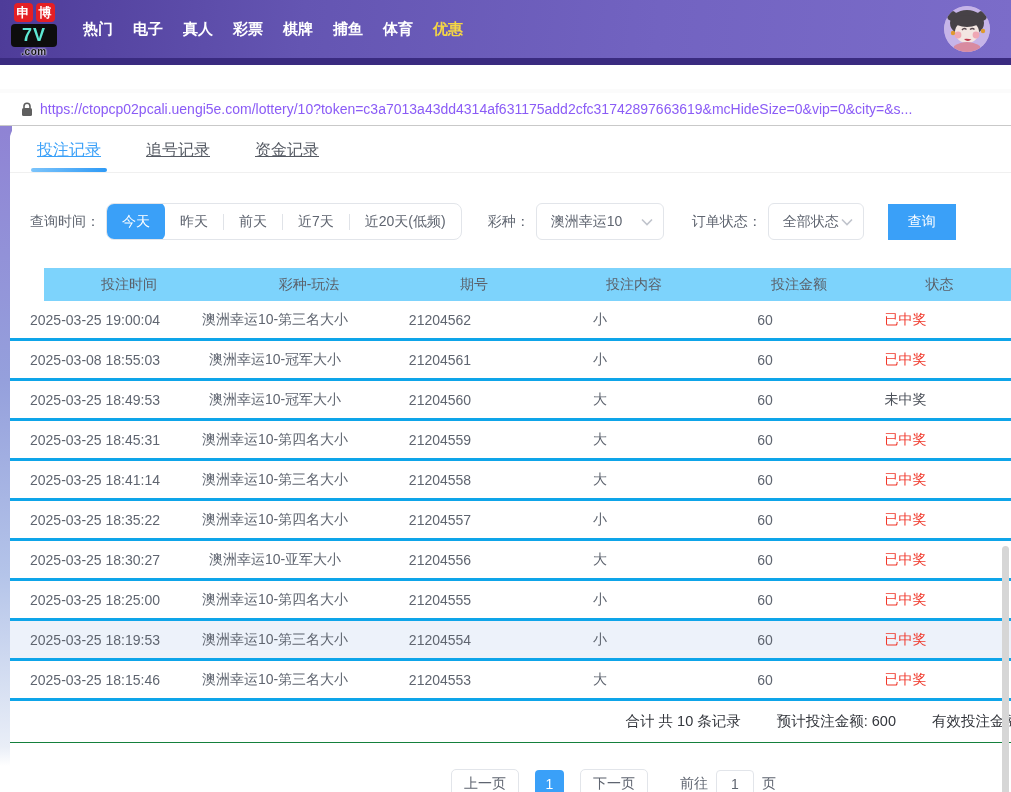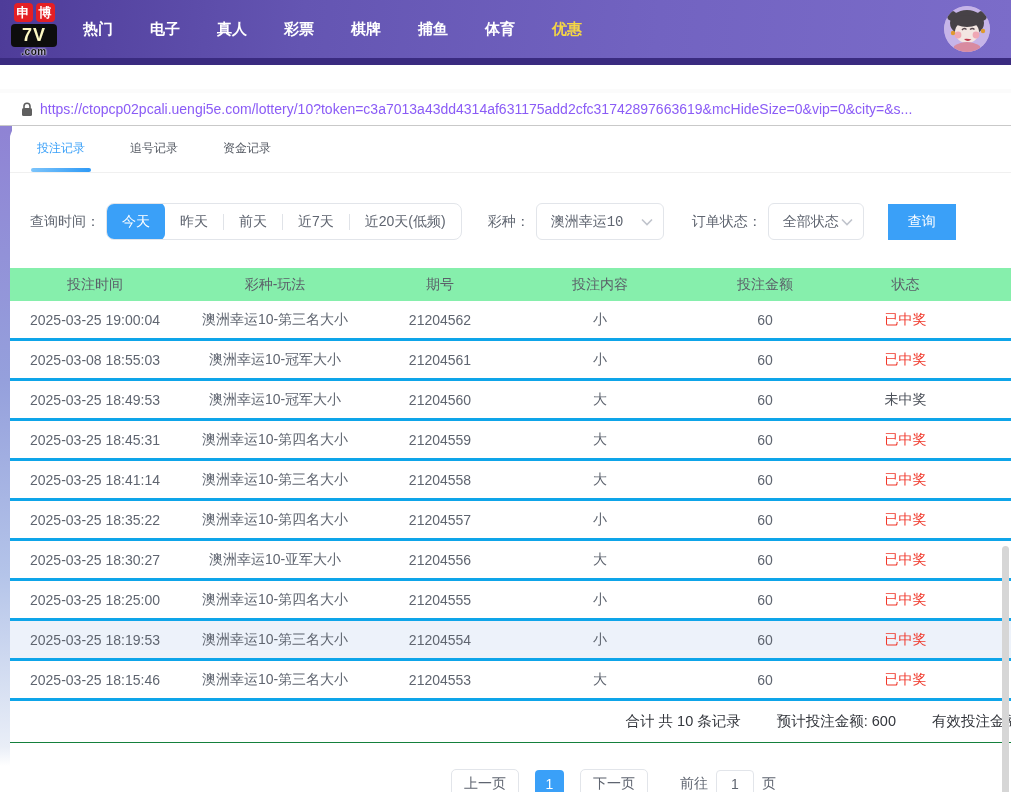--- a/index.html
+++ b/index.html
@@ -9,26 +9,26 @@
 
   
   .site-nav { position:absolute; left:0; top:0; width:1011px; height:58px;
     background:linear-gradient(95deg,#4e3c99 0%,#6455b2 30%,#7263c1 65%,#7b6cc9 100%);
     display:flex; align-items:center; }
   .logo { position:absolute; left:8px; top:3px; width:52px; text-align:center; }
   .logo-badges { display:flex; gap:3px; justify-content:center; }
   .logo-badge { width:19px; height:19px; background:#e41f25; border-radius:4px;
     color:#fff; font-size:13px; font-weight:bold; line-height:19px; }
   .logo-main { margin-top:2px; width:46px; height:23px; margin-left:3px; background:#0d0d0d;
-    border-radius:4px; color:#fef9c3; font-weight:bold; font-size:18px; line-height:22px;
+    border-radius:4px; color:#5eead4; font-weight:bold; font-size:18px; line-height:22px;
     letter-spacing:1px; }
   .logo-suffix { font-size:10px; font-weight:bold; color:#141414; margin-top:-1px;
     text-shadow:0 0 2px #fff,0 0 2px #fff; letter-spacing:0.5px; }
   .nav-items { position:absolute; left:83px; top:0; height:58px; display:flex;
-    align-items:center; gap:37px; }
+    align-items:center; gap:20px; }
   .nav-item { color:#ffffff; font-size:15px; font-weight:bold; cursor:pointer; white-space:nowrap; }
   .nav-item.hot { color:#f5d644; }
   .avatar { position:absolute; right:21px; top:6px; width:46px; height:46px;
     border-radius:50%; overflow:hidden; background:#c3b2e6; }
 
   
   .win-topline { position:absolute; left:0; top:58px; width:1011px; height:7px; background:#3a2b80; }
   .titlebar { position:absolute; left:0; top:65px; width:1011px; height:28px; background:#fbfbfb;
     display:flex; align-items:center;margin-top:24px; }
   .db-ico { position:absolute; left:57px; top:4px; width:19px; height:19px; border-radius:50%;
@@ -46,49 +46,49 @@
 
   
   .page { position:absolute; left:0; top:126px; width:1011px; height:666px; background:#fff; }
   .left-strip { position:absolute; left:0; top:0; width:12px; height:640px;
     background:linear-gradient(180deg,#8f83d4 0%,#95a0dc 40%,#b4c4e9 70%,#e9eef7 97%,#ffffff 100%); }
   .card { position:absolute; left:10px; top:0; width:1001px; height:666px; background:#fff;
     border-top-left-radius:12px; }
 
   
   .tabs { display:flex; gap:45px; padding:14px 0 0 27px; border-bottom:1px solid #f0f0f0; height:47px; }
-  .tab { font-size:12px; color:#555a63; padding-bottom:13px; cursor:pointer; position:relative; }
+  .tab { font-size:16px; color:#555a63; padding-bottom:13px; cursor:pointer; position:relative;text-decoration:underline; }
   .tab.active { color:#3aa0f8; }
   .tab.active::after { content:""; position:absolute; left:-6px; right:-6px; bottom:0; height:4px;
     border-radius:3px; background:linear-gradient(90deg,#7cc4fb,#2e9af6); }
 
   
   .filters { display:flex; align-items:center; margin:30px 0 0 20px; height:37px; }
   .flabel { font-size:14px; color:#5f6570; margin-right:6px; white-space:nowrap; }
   .tgroup { display:flex; align-items:center; border:1px solid #e2e5ea; border-radius:8px;
     height:37px; overflow:hidden; background:#fff; }
   .tbtn { border:none; background:transparent; font-size:14px; color:#5f6570; padding:0 15px;
     height:37px; cursor:pointer; white-space:nowrap; }
   .tbtn.act { background:#3aa0f8; color:#fff; border-radius:6px; }
   .tdiv { width:1px; height:16px; background:#e0e3e8; }
   .sel { display:flex; align-items:center; justify-content:space-between; border:1px solid #e2e5ea;
     border-radius:6px; height:37px; padding:0 10px 0 14px; background:#fff; cursor:pointer; }
   .sel-val { font-size:14px; color:#5f6570; white-space:nowrap; }
-  .sel-1 { width:128px; margin-right:26px;font-family:Liberation Mono, monospace; }
+  .sel-1 { width:128px; margin-right:26px; }
   .sel-2 { width:96px; margin-right:24px; }
   .gap-a { margin-left:26px; }
   .gap-b { margin-left:2px; }
   .qbtn { width:68px; height:36px; background:#3aa0f8; color:#fff; border:none; border-radius:0;
     font-size:14px; cursor:pointer; }
 
   
   .table { margin-top:28px; }
   .trow { display:grid; grid-template-columns:170px 190px 140px 180px 150px 131px; align-items:center; }
   .trow > div { text-align:center; font-size:14px; white-space:nowrap; overflow:hidden; }
-  .thead { background:#86efac; height:33px; color:#5a5f68; }
+  .thead { background:#7dd3fc; height:33px; color:#5a5f68;margin-left:34px; }
   .tbody-row { height:40px; border-bottom:3px solid #0ea5e9; color:#5f6570; }
   .tbody-row.hl { background:#edf2fa; }
   .cell-status.won { color:#f0382b; }
   .cell-status.lost { color:#4a4f58; }
 
   
   .summary { display:flex; justify-content:flex-end; align-items:center; gap:36px; height:42px;
     border-bottom:1px solid #15803d; padding-right:0; overflow:hidden; color:#33363c; font-size:14.5px;
     white-space:nowrap; }
   .summary span { flex:0 0 auto; }

